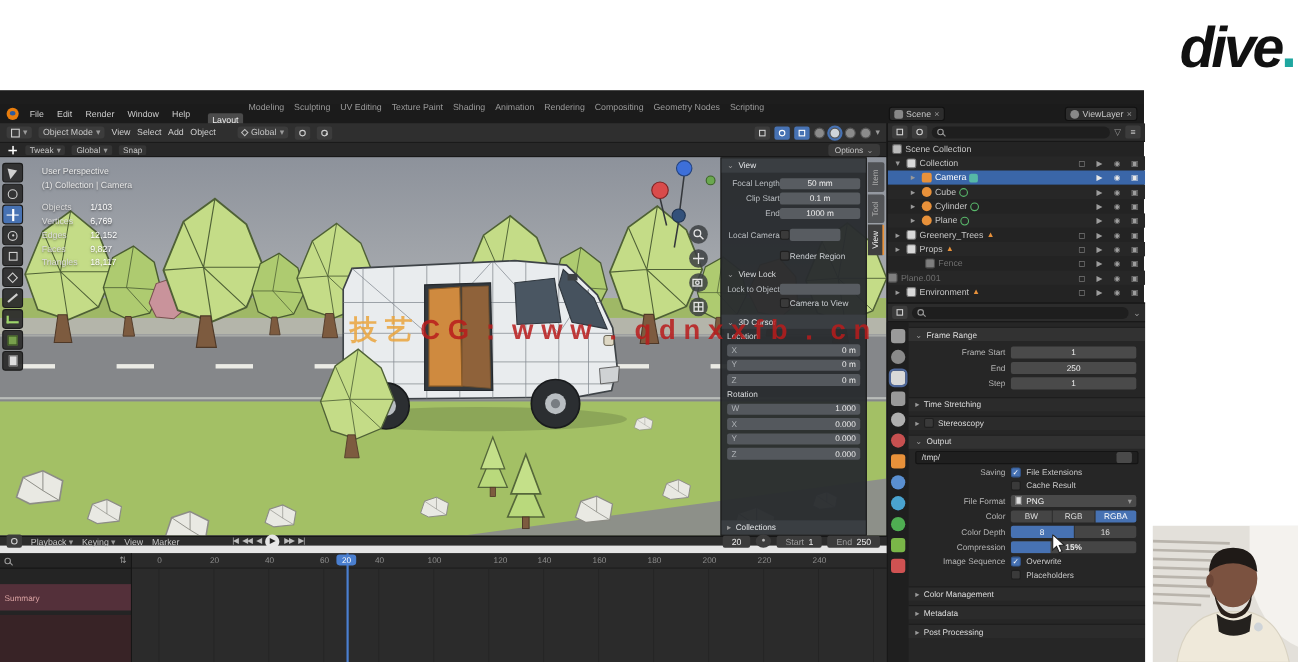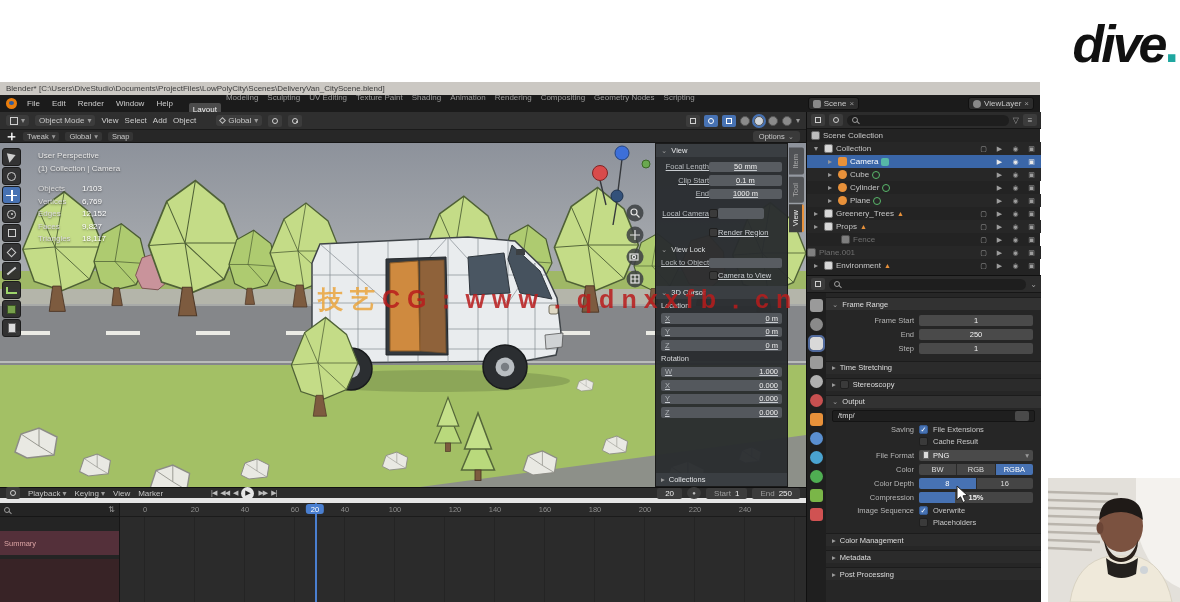--- a/index.html
+++ b/index.html
@@ -61,21 +61,21 @@
 
   
   .vstats { position:absolute; left:38px; top:68px; color:#e8e8e8; font-size:8px; line-height:12.5px; text-shadow:0 1px 2px rgba(0,0,0,.55); }
   .vstats .srow { display:flex; }
   .vstats .sl { width:44px; color:#ddd; }
   .vstats .sv { color:#fff; }
 
   
   .npanel { position:absolute; left:655px; top:61px; width:133px; height:344px; background:rgba(41,44,47,.96); border:1px solid #1b1b1b; font-size:7.5px; color:#c9cdd1; }
   .np-h { background:#3a3e42; padding:2px 5px; color:#e4e6e8; display:flex; gap:4px; align-items:center; height:13px; }
-  .np-row { display:flex; align-items:center; gap:0; padding:1.5px 5px;text-decoration:underline; }
+  .np-row { display:flex; align-items:center; gap:0; padding:1.5px 5px; }
   .np-lbl { width:48px; text-align:right; color:#b9bdc1; flex:none; }
   .np-fld { flex:1; background:#585c61; border-radius:2px; height:10.5px; display:flex; align-items:center; justify-content:center; color:#f0f0f0; }
   .np-sub { padding:2px 5px; color:#dadcde; display:flex; gap:4px; align-items:center; }
   .axisfld { flex:1; background:#54585d; border-radius:2px; height:10.5px; display:flex; align-items:center; padding:0 4px; color:#eee; }
   .axisfld .ax { color:#aeb2b6; margin-right:4px; }
   .axisfld .av { margin-left:auto; }
 
   
   .vtabs { position:absolute; left:789px; top:66px; display:flex; flex-direction:column; gap:2px; }
   .vtabs .vt { writing-mode:vertical-rl; transform:rotate(180deg); background:#26262699; color:#aaa; font-size:7.5px; padding:6px 2px; border-radius:2px 0 0 2px; }
@@ -122,21 +122,21 @@
   .seg span:last-child { border-radius:0 2px 2px 0; border-right:none; }
   .seg span.on { background:#4772b3; color:#fff; }
   .slider { flex:1; position:relative; background:#454545; border-radius:2px; height:11px; display:flex; align-items:center; justify-content:center; color:#eee; overflow:hidden; }
   .slider .fill { position:absolute; left:0; top:0; bottom:0; background:#4772b3; }
   .slider .txt { position:relative;font-weight:bold; }
   .pathfld { margin:2px 6px 2px 6px; background:#1f1f1f; border:1px solid #141414; border-radius:2px; height:12px; display:flex; align-items:center; padding:0 5px; color:#ddd; }
   .folder-btn { margin-left:auto; width:14px; height:10px; background:#4a4a4a; border-radius:2px; }
 
   
   .timeline { position:absolute; left:0; top:405px; width:806px; height:115px; background:#262626; border-top:1px solid #101010; }
-  .tl-head { height:15px; background:#2c2c2c; display:flex; align-items:center; gap:8px; padding:0 6px; border-bottom:5px solid #e5e5e5; }
+  .tl-head { height:15px; background:#2c2c2c; display:flex; align-items:center; gap:8px; padding:0 6px; border-bottom:7px solid #e5e5e5; }
   .tl-menu { color:#c6c6c6; display:flex; gap:2px; align-items:center; }
   .playbtns { display:flex; gap:4px; align-items:center; margin-left:40px; }
   .pb { color:#bdbdbd; font-size:7px; letter-spacing:-1px; }
   .pb.big { width:13px; height:13px; background:#e6e6e6; color:#222; border-radius:50%; display:flex; align-items:center; justify-content:center; font-size:7px; letter-spacing:0; }
   .tl-fields { margin-left:auto; display:flex; gap:5px; align-items:center; }
   .tl-fld { background:#3c3c3c; border-radius:2px; padding:1px 8px; color:#eee; display:flex; gap:4px; }
   .tl-ruler { position:relative; height:14px; background:#2a2a2a; border-bottom:1px solid #1b1b1b; }
   .tick { position:absolute; top:2px; transform:translateX(-50%); color:#8e8e8e; font-size:7.5px; }
   .tl-tracks { position:absolute; left:120px; top:29px; right:0; bottom:0; background:#2b2b2b;
       background-image:repeating-linear-gradient(to right, #242424 0 1px, transparent 1px 50px); background-position:24px 0; }
@@ -159,21 +159,20 @@
   .chev { color:#9a9a9a; }
 </style>
 </head>
 <body>
 <div id="app">
 
   <div class="logo"><span>dive</span><span class="dot" style="color:#1fa7a0">.</span></div>
 
   <div class="bw">
 
-    <div class="titlebar"><span>Blender* [C:\Users\DiveStudio\Documents\ProjectFiles\LowPolyCity\Scenes\DeliveryVan_CityScene.blend]</span></div>
 
     <div class="topbar">
       <span class="blender-mark"></span>
       <span class="menu">File</span>
       <span class="menu">Edit</span>
       <span class="menu">Render</span>
       <span class="menu">Window</span>
       <span class="menu">Help</span>
       <span class="ws">
         <span class="active">Layout</span>

